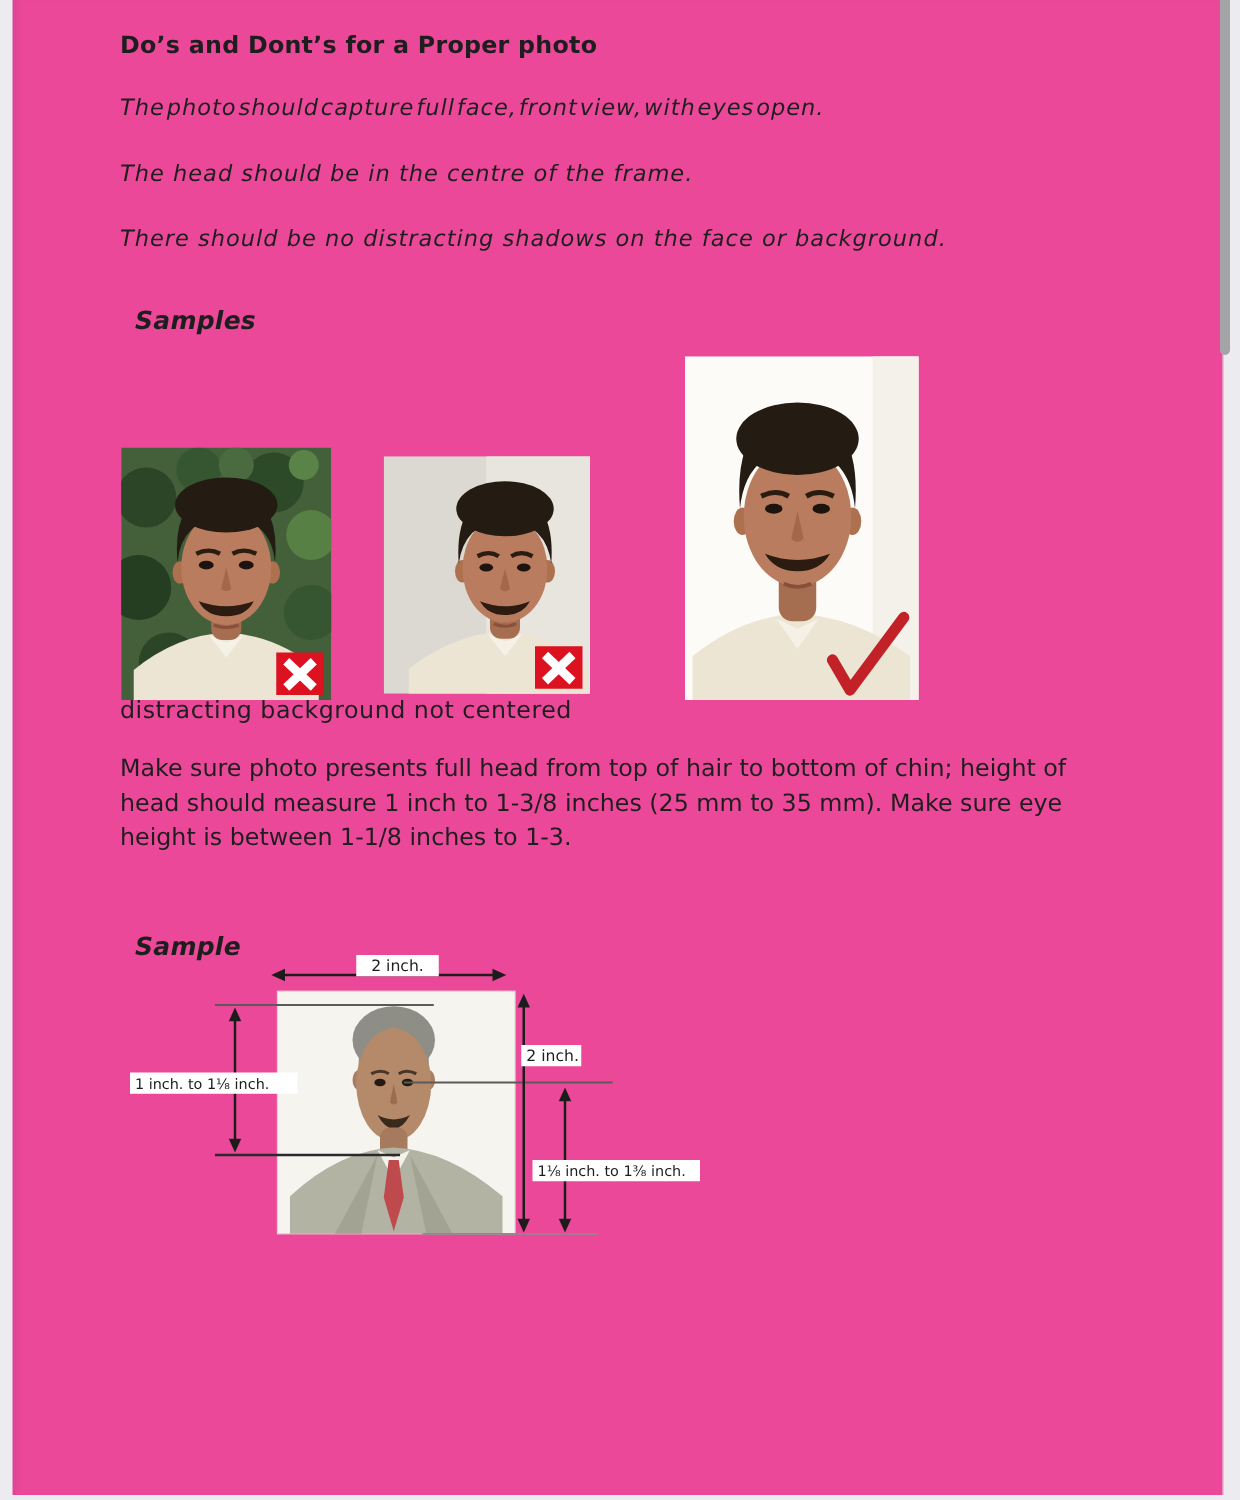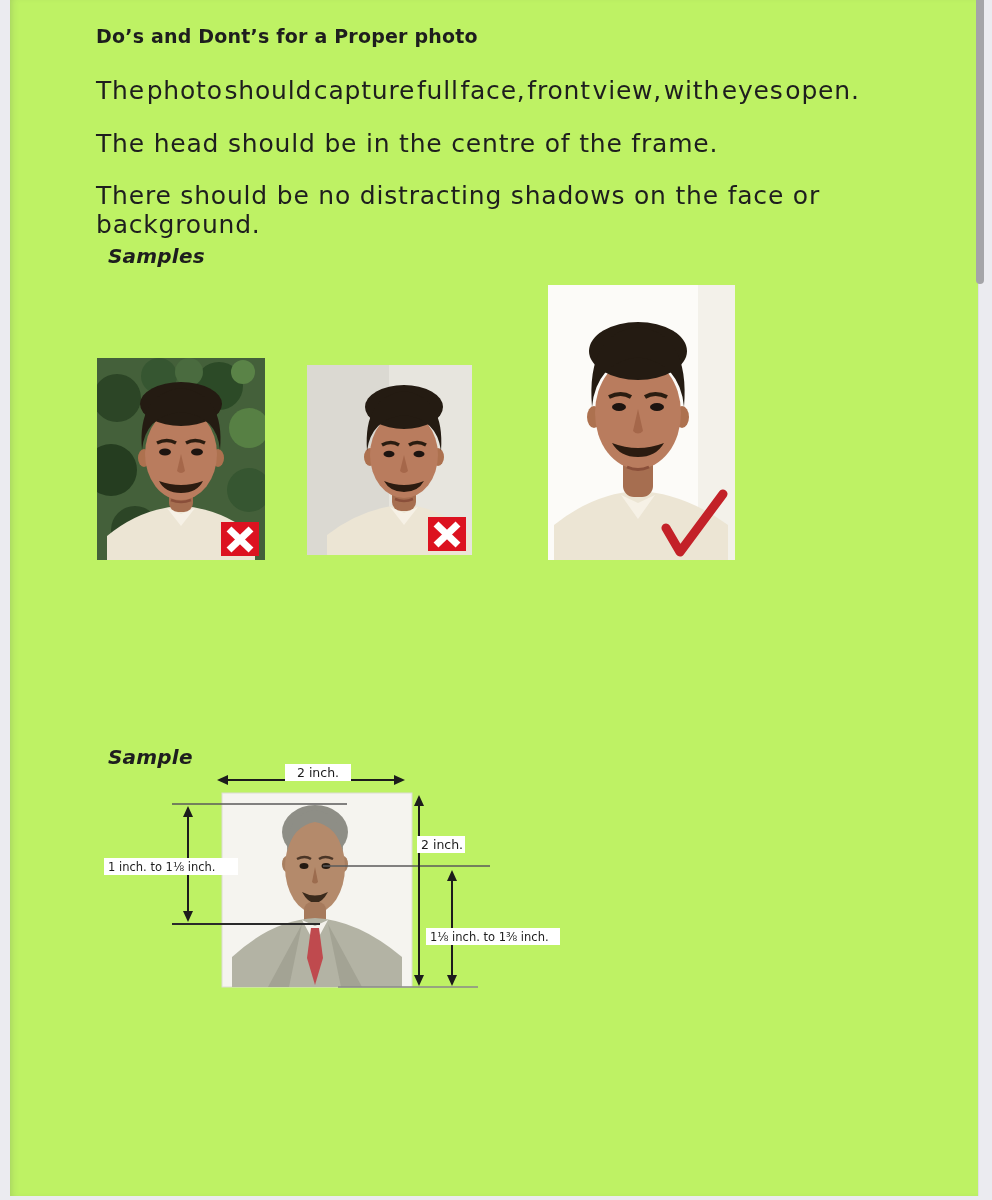--- a/index.html
+++ b/index.html
@@ -5,29 +5,29 @@
   html,body{margin:0;padding:0;}
   body{
     width:992px;height:1200px;overflow:hidden;position:relative;
     background:#ebebf0;
     font-family:"DejaVu Sans","Liberation Sans",sans-serif;
     color:#1e1e1e;
   }
   .viewport{position:absolute;inset:0;}
   .page{
     position:absolute;left:10px;top:0;width:968px;height:1196px;
-    background:#bef264;border-right:1px solid #dfdfe6;
+    background:#ec4899;border-right:1px solid #dfdfe6;
     box-shadow:inset 6px 0 8px -6px rgba(60,60,90,.25);
   }
   .blk{position:absolute;left:86px;}
   h1.doc-title{
     margin:0;font-size:19px;font-weight:700;letter-spacing:.2px;
     top:25px;
   }
-  p.doc-line{margin:0;font-size:25px;letter-spacing:.8px;}
+  p.doc-line{margin:0;font-size:18px;letter-spacing:.8px;font-style:italic;}
   .squeezed{word-spacing:-.28em;letter-spacing:.8px;}
   .p1{top:76px;} .p2{top:129px;} .p3{top:181px;}
   h2.doc-sub{
     margin:12px;font-size:20px;font-weight:700;font-style:italic;letter-spacing:.2px;
   }
   .samples-h{top:232px;} .sample-h{top:733px;}
   .photos{position:absolute;left:87px;top:285px;width:660px;height:275px;}
   .photo{position:absolute;display:block;}
   .photo1{left:0;top:73px;}
   .photo2{left:210px;top:80px;}
@@ -134,21 +134,27 @@
         <ellipse cx="109" cy="122" rx="7" ry="4" fill="#1d1410"></ellipse>
         <path d="M90,124 L85,146 Q90,151 95,146 Z" fill="#a5674a"></path>
         <path d="M64,158 Q90,168 116,158 Q108,172 90,172 Q72,172 64,158 Z" fill="#2b1b10"></path>
         <path d="M79,182 Q90,187 101,182" stroke="#8a4f3a" stroke-width="3" fill="none"></path>
         <g>
           <path d="M118,243 L132,267 L175,209" stroke="#c32128" stroke-width="9" fill="none" stroke-linecap="round" stroke-linejoin="round"></path>
         </g>
       </svg>
     </div>
 
-
+    <div class="blk caption">distracting background not centered</div>
+
+    <div class="blk para">
+      <div>Make sure photo presents full head from top of hair to bottom of chin; height of</div>
+      <div>head should measure 1 inch to 1-3/8 inches (25 mm to 35 mm). Make sure eye</div>
+      <div>height is between 1-1/8 inches to 1-3.</div>
+    </div>
 
     <h2 class="blk doc-sub sample-h">Sample</h2>
 
     <div class="diagram">
       <svg width="600" height="252" viewBox="0 0 600 252">
 
         <rect x="212" y="41" width="190" height="194" fill="#f5f4ef" stroke="#dcdcd4" stroke-width="1"></rect>
 
         <ellipse cx="305" cy="80" rx="33" ry="27" fill="#8e8e86"></ellipse>
         <ellipse cx="277" cy="112" rx="5" ry="8" fill="#a87f60"></ellipse>

